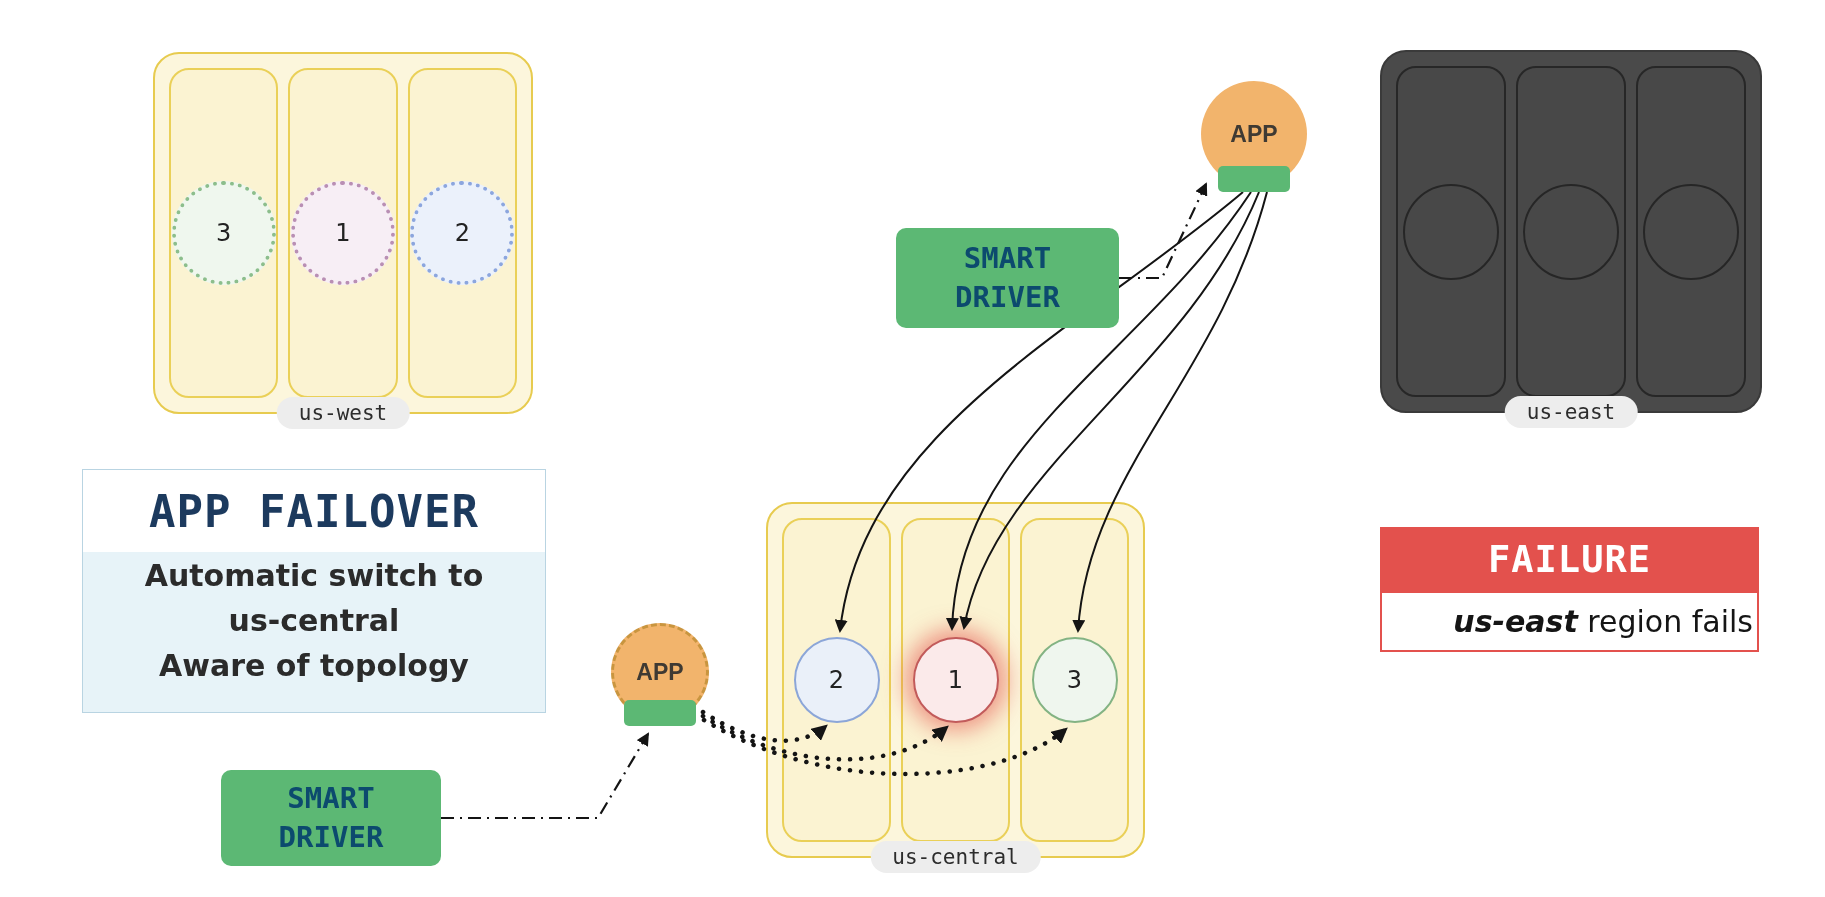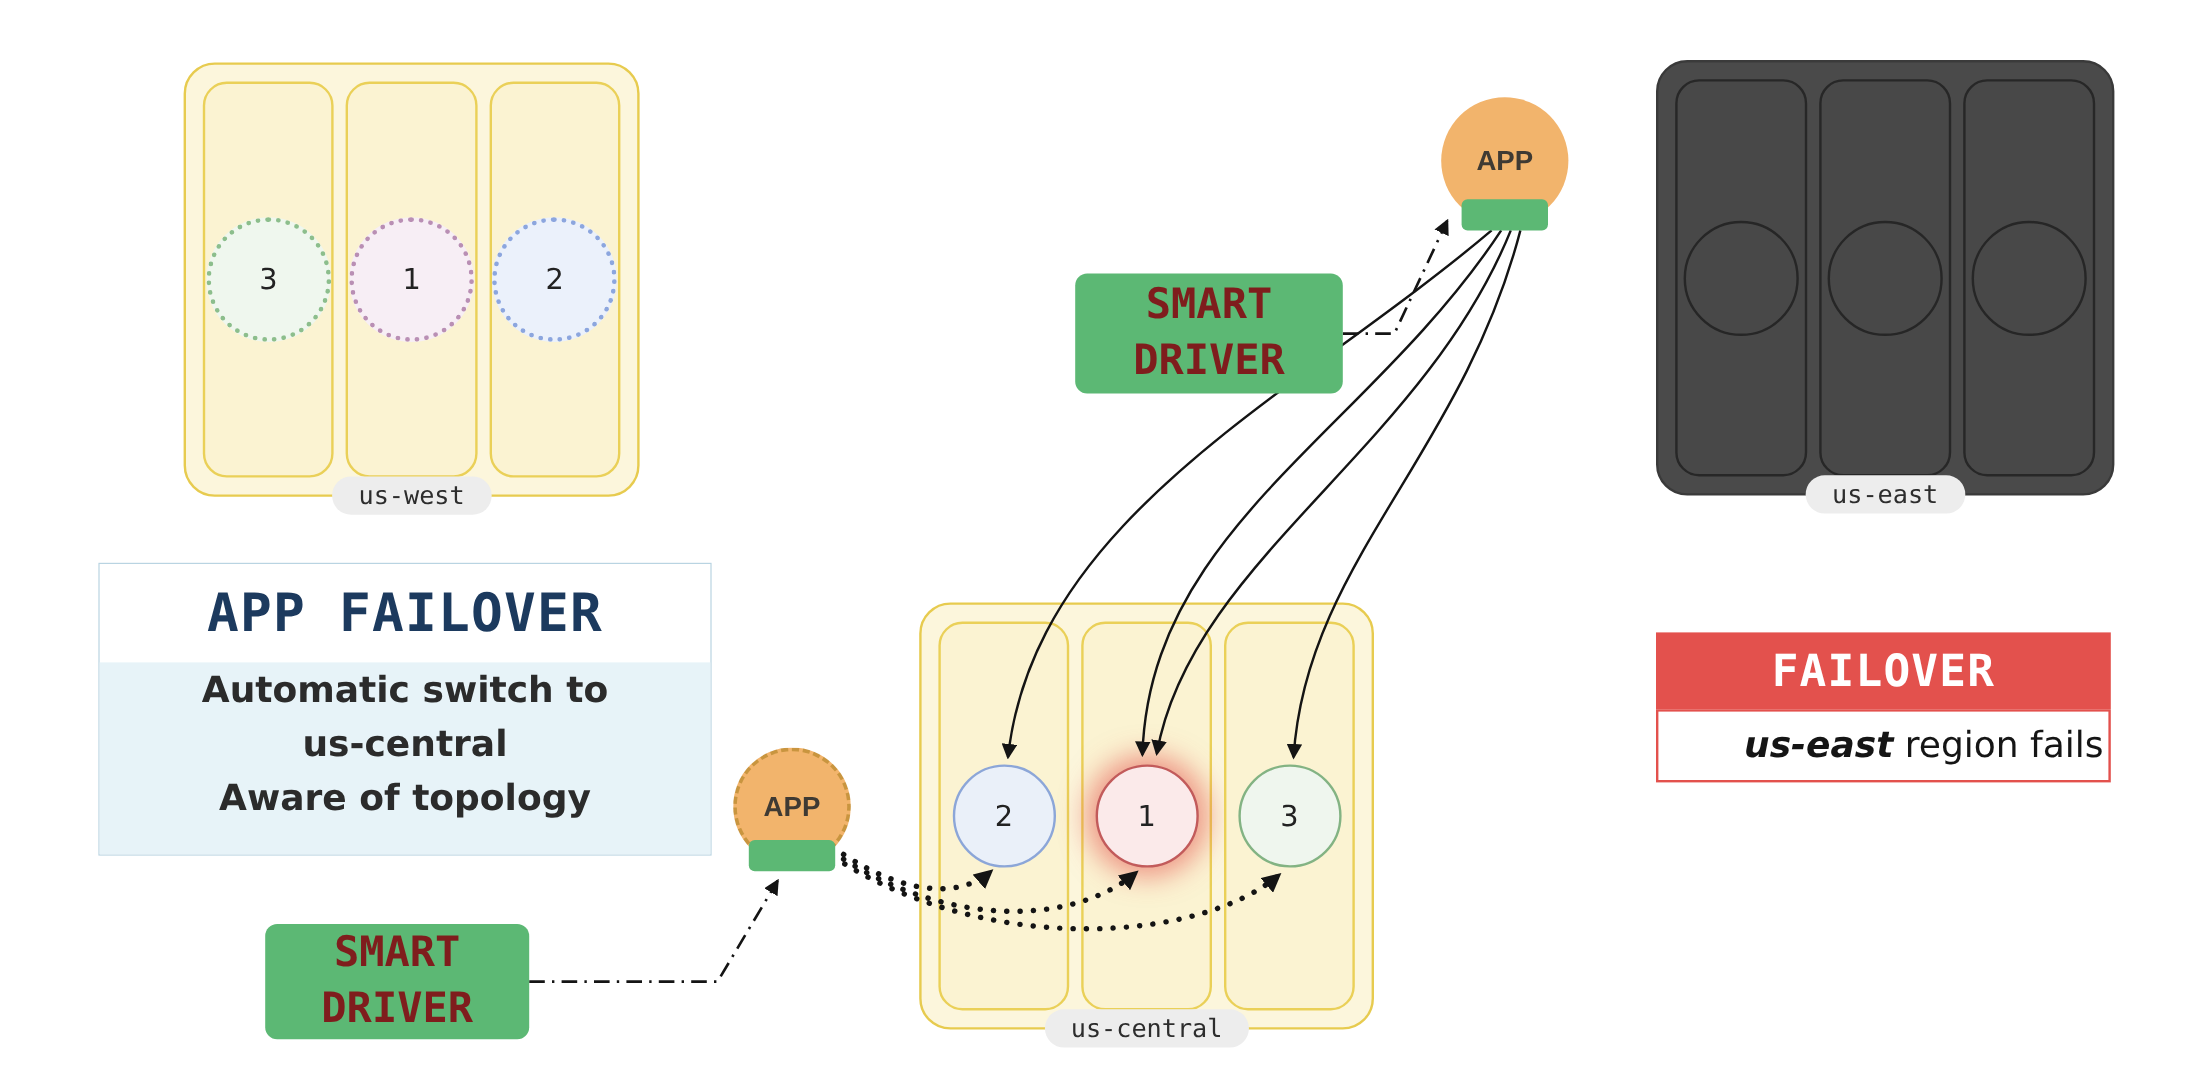--- a/index.html
+++ b/index.html
@@ -30,29 +30,29 @@
         background:#EDEDED;color:#2D2D2D;font-family:"DejaVu Sans Mono",monospace;
         font-weight:normal;font-size:21px;padding:4px 22px;border-radius:17px;white-space:nowrap;z-index:4;}
 
   
   .app-circle{position:absolute;border-radius:50%;background:#F2B46C;display:flex;align-items:center;
               justify-content:center;font-family:Liberation Sans, sans-serif;font-weight:bold;
               font-size:23px;color:#3F3A33;box-sizing:border-box;z-index:4;}
   .app-circle--dashed{border:3px dashed #C9953F;}
   .app-tab{position:absolute;background:#5CB874;border-radius:5px;z-index:5;}
 
-  .driver{position:absolute;background:#5CB874;border-radius:10px;color:#7f1d1d;
-          font-family:"DejaVu Sans Mono",monospace;font-weight:bold;font-size:35px;line-height:1.35;
+  .driver{position:absolute;background:#5CB874;border-radius:10px;color:#0c4a6e;
+          font-family:"DejaVu Sans Mono",monospace;font-weight:bold;font-size:29px;line-height:1.35;
           display:flex;flex-direction:column;align-items:center;justify-content:center;z-index:4;}
 
   
   .arrows{position:absolute;left:0;top:0;z-index:3;pointer-events:none;}
 
   
-  .failover{position:absolute;left:82px;top:469px;width:511px;border:1px solid #B9D4E2;
+  .failover{position:absolute;left:82px;top:469px;width:464px;border:1px solid #B9D4E2;
             box-sizing:border-box;background:#fff;}
   .failover__title{height:82px;display:flex;align-items:center;justify-content:center;
                    font-family:"DejaVu Sans Mono",monospace;font-weight:bold;font-size:44px;
                    color:#1C3A5E;letter-spacing:1px;}
   .failover__body{background:#E7F3F8;text-align:center;font-size:30px;line-height:1.5;
                   color:#2B2B2B;padding:1px 8px 24px;font-weight:bold;}
 
   .failure{position:absolute;left:1380px;top:527px;width:379px;box-sizing:border-box;}
   .failure__title{background:#E3514D;color:#fff;height:64px;display:flex;align-items:center;
                   justify-content:center;font-family:"DejaVu Sans Mono",monospace;font-weight:bold;
@@ -153,19 +153,19 @@
     <div class="failover__body">
       <div>Automatic switch to</div>
       <div>us-central</div>
       <div>
         <span>Aware of </span><b>topology</b>
       </div>
     </div>
   </div>
 
   <div class="failure">
-    <div class="failure__title">FAILOVER</div>
+    <div class="failure__title">FAILURE</div>
     <div class="failure__body">
       <span class="failure__subject">us-east</span><span> region fails</span>
     </div>
   </div>
 
 </div>
 
 </body></html>

